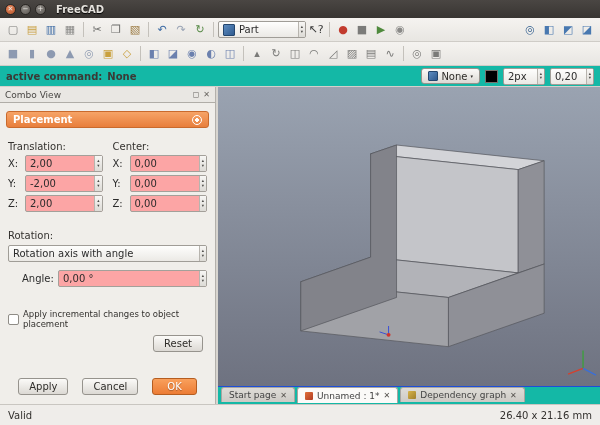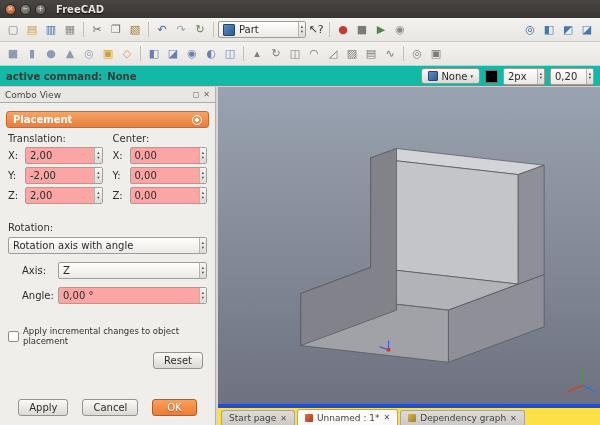--- a/index.html
+++ b/index.html
@@ -43,42 +43,42 @@
   .cv-tabs{display:flex;padding:0 3px;gap:2px;height:17px;align-items:flex-end}
   .tab{padding:2px 9px 1px;font-size:9.5px;background:linear-gradient(#e2e0dc,#d3d0cb);border:1px solid #b0ada7;border-bottom:none;
        border-radius:3px 3px 0 0;color:#454publisher23e;color:#45423e;position:relative}
   .tab.active{background:#f0eeea;margin-bottom:-1px;padding-bottom:2px;z-index:2}
   .tasks{flex:1 1 auto;background:#f0eeea;border-top:1px solid #b0ada7;padding:8px 6px 5px;display:flex;flex-direction:column;min-height:0}
 
   .ph{height:17px;flex:0 0 auto;background:linear-gradient(#f6a467,#e87e3c);border:1px solid #c whereby96a2d;border:1px solid #c96a2d;border-radius:3px;
       display:flex;align-items:center;padding:0 6px;color:#fff;font-weight:bold;font-size:10px;box-sizing:border-box}
   .ph-icon{margin-left:auto;width:10px;height:10px;border:1px solid #fff;border-radius:50%;box-sizing:border-box;
            background:radial-gradient(#fff 28%,rgba(255,255,255,0) 32%)}
-  .pbody{flex:1 1 auto;display:flex;flex-direction:column;padding:5px 2px 0;min-height:0}
+  .pbody{flex:1 1 auto;display:flex;flex-direction:column;padding:13px 2px 0;min-height:0}
   .tc-grid{display:grid;grid-template-columns:1fr 1fr;column-gap:10px;row-gap:3px}
   .grp{color:#33312e}
   .arow{display:flex;align-items:center;gap:4px}
   .al{width:13px;flex:0 0 auto}
   .spin{flex:1 1 auto;display:flex;align-items:center;background:#fca5a5;border:1px solid #a3a09a;border-radius:2px;height:17px;box-sizing:border-box;min-width:0}
   .sv{flex:1 1 auto;padding-left:4px;white-space:nowrap;overflow:hidden}
   .rot-combo{width:100%;box-sizing:border-box;margin-top:4px}
   .sub{padding-left:14px;margin-top:8px;display:flex;align-items:center;gap:4px}
   .sub .al2{width:32px;flex:0 0 auto}
   .cbrow{display:flex;align-items:center;gap:4px;margin-top:22px;font-size:8.5px;color:#33312e}
   .cb{width:11px;height:11px;background:#fff;border:1px solid #8f8c86;border-radius:2px;flex:0 0 auto;box-sizing:border-box}
   .resetrow{display:flex;justify-content:flex-end;margin-top:6px;padding-right:4px}
   .footer{display:flex;justify-content:center;gap:14px;margin-top:auto;padding:8px 0 4px}
   .btn-ok{background:linear-gradient(#f9a05c,#ec7c35);border-color:#b55d20;color:#fff;text-shadow:0 1px 1px rgba(0,0,0,.35)}
 
   
   .vpcol{flex:1 1 auto;display:flex;flex-direction:column;min-width:0;border-left:2px solid #d8d5d0}
   .viewport{flex:1 1 auto;position:relative;min-height:0}
   .viewport svg{position:absolute;inset:0;width:100%;height:100%}
 
-  .doctabs{height:17px;flex:0 0 auto;background:#fde047;border-top:4px solid #1d4ed8;display:flex;align-items:flex-end;padding:0 3px;gap:2px}
+  .doctabs{height:17px;flex:0 0 auto;background:#14b8a6;border-top:1px solid #1d4ed8;display:flex;padding:0 3px;gap:2px}
   .dtab{display:inline-flex;align-items:center;gap:4px;height:15px;padding:0 7px;font-size:9px;background:linear-gradient(#dedcd7,#cdcac5);
         border:1px solid #a8a5a0;border-bottom:none;border-radius:3px 3px 0 0;color:#444;box-sizing:border-box}
   .dtab.active{background:#fbfaf8;height:16px}
   .dt-close{font-size:8px;color:#55524e}
   .dt-icon{width:8px;height:8px;border-radius:1px;flex:0 0 auto}
 
   .statusbar{height:20px;flex:0 0 auto;display:flex;align-items:center;padding:0 8px;border-top:1px solid #c9c6c1;background:#efedea;color:#33312e}
   .statusbar .right{margin-left:auto}
 </style>
 </head>
@@ -226,30 +226,20 @@
 
           <div class="grp" style="margin-top:18px">Rotation:</div>
           <span class="combo rot-combo">
             <span style="flex:1">Rotation axis with angle</span>
             <span class="arr">
                 <span>▴</span>
                 <span>▾</span>
               </span>
           </span>
 
-          <div class="sub">
-            <span class="al2">Axis:</span>
-            <span class="combo" style="flex:1">
-              <span style="flex:1">Z</span>
-              <span class="arr">
-                  <span>▴</span>
-                  <span>▾</span>
-                </span>
-            </span>
-          </div>
           <div class="sub">
             <span class="al2">Angle:</span>
             <span class="spin" style="flex:1">
               <span class="sv">0,00 °</span>
               <span class="arr">
                   <span>▴</span>
                   <span>▾</span>
                 </span>
             </span>
           </div>
@@ -308,13 +298,17 @@
         </span>
         <span class="dtab">
           <span class="dt-icon" style="background:linear-gradient(135deg,#d8b44a,#9f7f2c)"></span>
           <span>Dependency graph</span>
           <span class="dt-close">✕</span>
         </span>
       </div>
     </div>
   </div>
 
+  <div class="statusbar">
+    <span>Valid</span>
+    <span class="right">26.40 x 21.16 mm</span>
+  </div>
 </div>
 
 </body></html>

